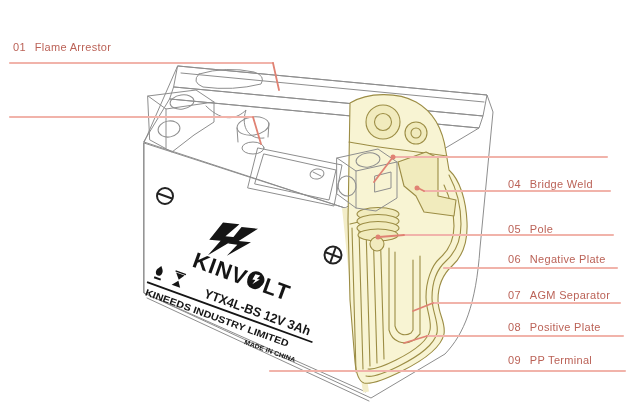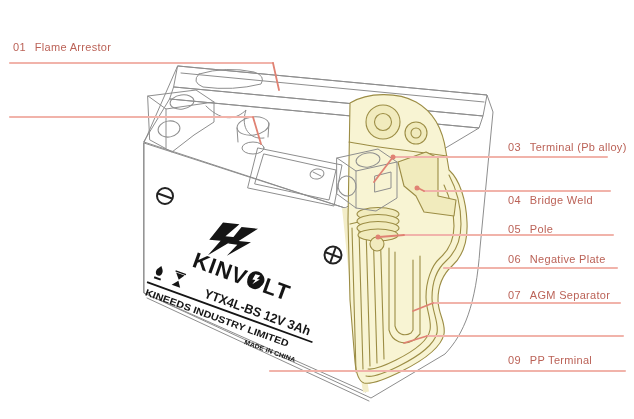--- a/index.html
+++ b/index.html
@@ -202,32 +202,32 @@
       <path class="co" d="M623,336 L427,336"></path>
       <path class="cod" d="M427,336 L404,343"></path>
 
       <path class="co" d="M625,371 L270,371"></path>
     </g>
   </svg>
 
   <div class="callout" style="left:13px;top:41px">
     <span class="num">01</span><span>Flame Arrestor</span>
   </div>
-  <div class="callout" style="left:508px;top:141px">
-    <span class="num">03</span><span>Terminal (Pb alloy)</span>
-  </div>
-  <div class="callout" style="left:508px;top:194px">
+  <div class="callout" style="left:508px;top:178px">
     <span class="num">04</span><span>Bridge Weld</span>
   </div>
   <div class="callout" style="left:508px;top:223px">
     <span class="num">05</span><span>Pole</span>
   </div>
   <div class="callout" style="left:508px;top:253px">
     <span class="num">06</span><span>Negative Plate</span>
   </div>
   <div class="callout" style="left:508px;top:289px">
     <span class="num">07</span><span>AGM Separator</span>
   </div>
+  <div class="callout" style="left:508px;top:321px">
+    <span class="num">08</span><span>Positive Plate</span>
+  </div>
   <div class="callout" style="left:508px;top:354px">
     <span class="num">09</span><span>PP Terminal</span>
   </div>
 
 </div>
 
 </body></html>

